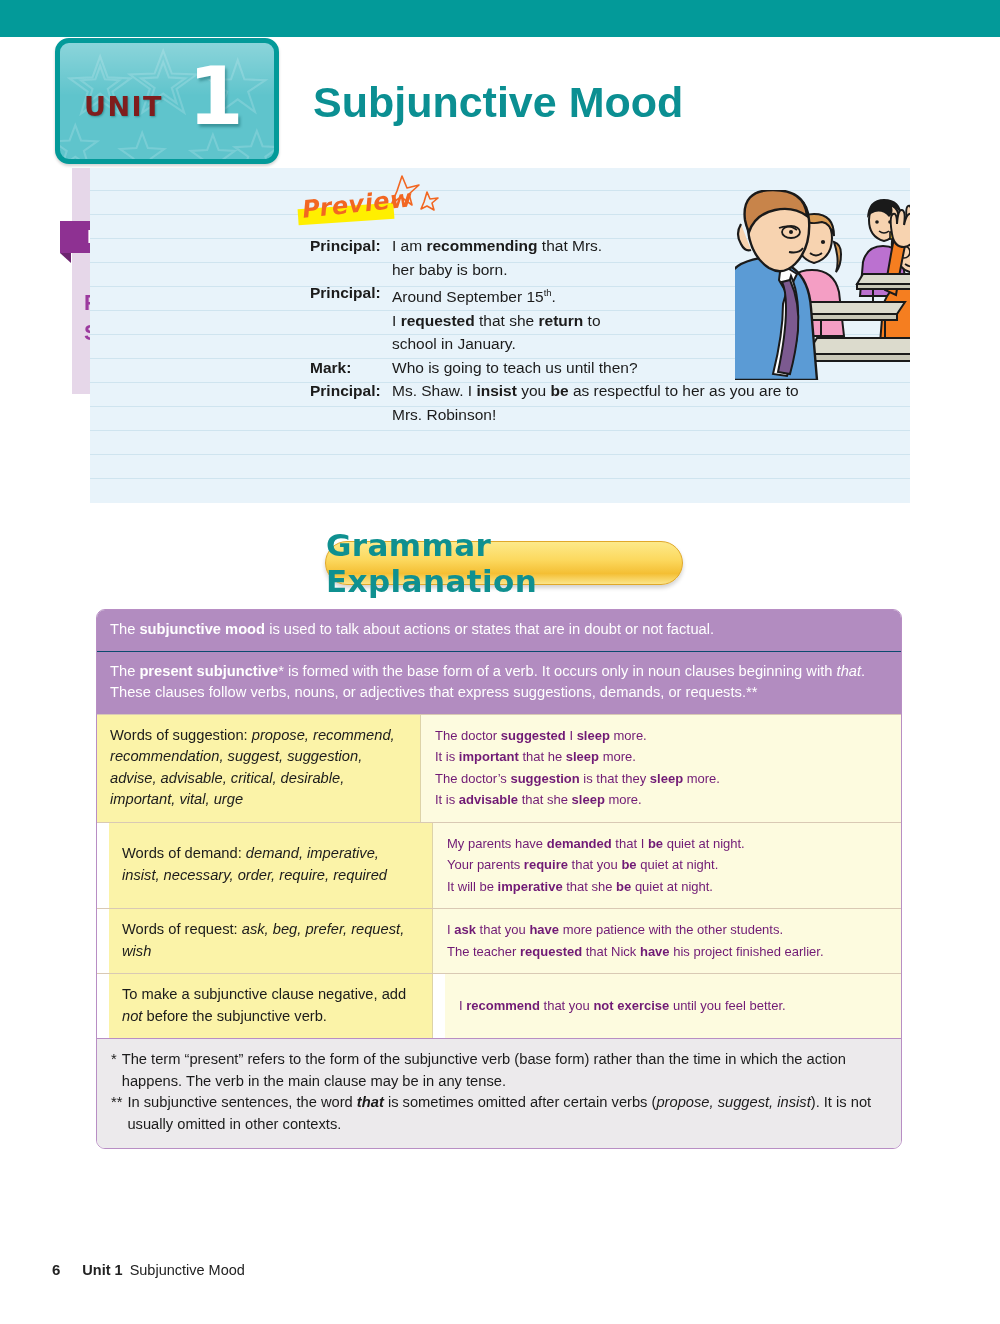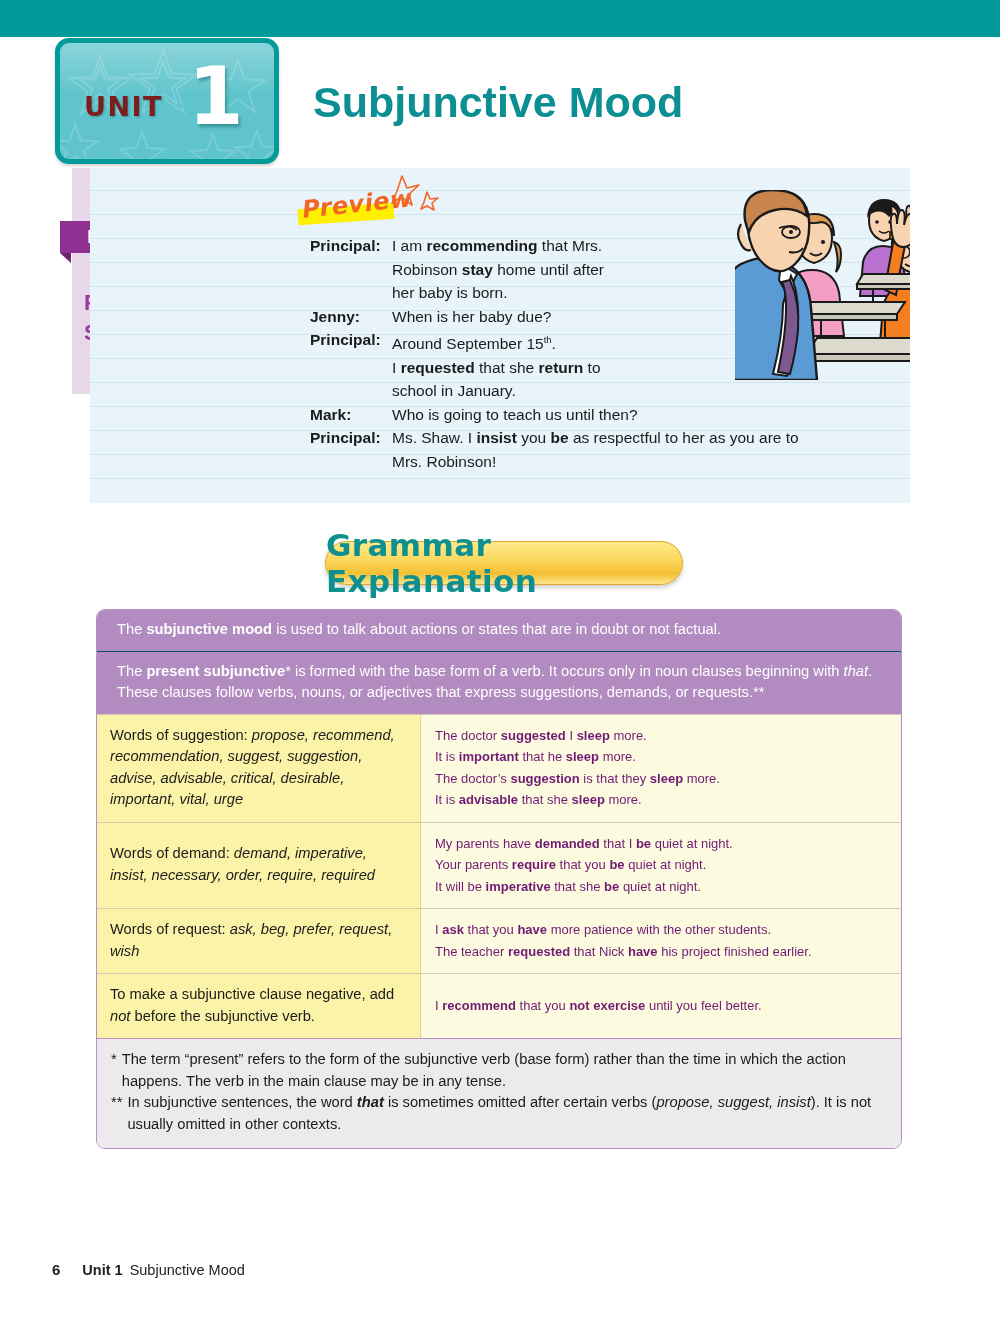--- a/index.html
+++ b/index.html
@@ -141,21 +141,21 @@
   
   .g-table {
     position:absolute; left:96px; top:609px; width:806px;
     border:1.5px solid #b88ec4;
     border-radius:9px;
     overflow:hidden;
     background:#fff;
   }
   .g-purple {
     background:#b28cc0; color:#ffffff;
-    padding:9px 13px 10px 20px;
+    padding:9px 13px 10px 13px;
     font-size:14.7px; line-height:21.5px;
   }
   .g-purple + .g-purple { border-top:1px solid #0c4a6e; }
   .g-purple b { font-weight:bold; }
   .g-purple i { font-style:italic; }
 
   .g-row { display:flex; border-top:1px solid #d9c9b4; }
   .g-left {
     width:324px; flex:0 0 324px;
     background:#fbf3a8;
@@ -164,21 +164,21 @@
     border-right:1px solid #ddd3a8;
   }
   .g-right {
     flex:1;
     background:#fdfbdf;
     padding:10px 12px 11px 14px;
     font-size:13px; line-height:21.5px; color:#701a75;
   }
   .g-left i, .g-right i { }
   .g-left b, .g-right b { font-weight:bold; }
-  .g-mid { display:flex; align-items:center; }
+  .g-mid { display:flex; align-items:center;margin-left:12px; }
 
   .g-notes {
     background:#eceaec;
     border-top:1.5px solid #b88ec4;
     padding:10px 14px 13px 14px;
     font-size:14.7px; line-height:21.5px; color:#1b1b1b;
   }
   .g-notes .n { display:flex; }
   .g-notes .n .mark { flex:0 0 auto; padding-right:5px; }
   .g-notes .n .body { flex:1; }
@@ -260,27 +260,22 @@
           <path d="M39 20 L42 27 L50 26 L44 31 L46 38 L39 34 L33 37 L36 30 Z"></path>
         </g>
       </svg>
     </div>
 
     <div class="dlg">
       <div class="row">
         <div class="spk">Principal:</div>
         <div class="txt">I am <b>recommending</b> that Mrs.</div>
       </div>
-      <div class="cont">Robinson <b>stay</b> home until after</div>
       <div class="cont">her baby is born.</div>
 
-      <div class="row">
-        <div class="spk">Jenny:</div>
-        <div class="txt">When is her baby due?</div>
-      </div>
 
       <div class="row">
         <div class="spk">Principal:</div>
         <div class="txt">Around September 15<sup>th</sup>.</div>
       </div>
       <div class="cont">I <b>requested</b> that she <b>return</b> to</div>
       <div class="cont">school in January.</div>
 
       <div class="row dlg-wide">
         <div class="spk">Mark:</div>

